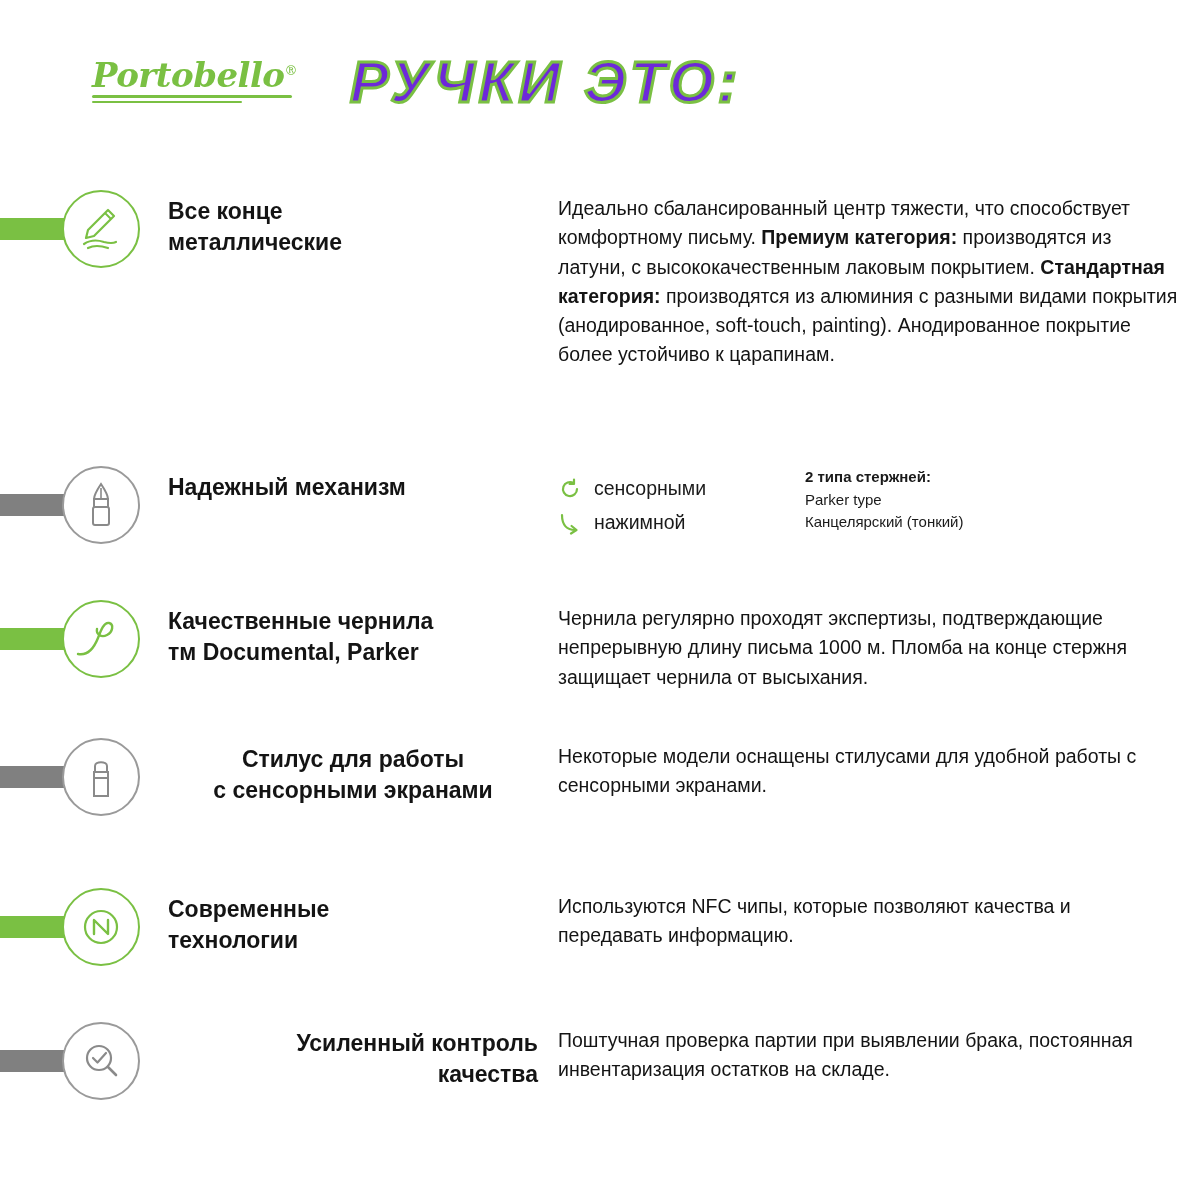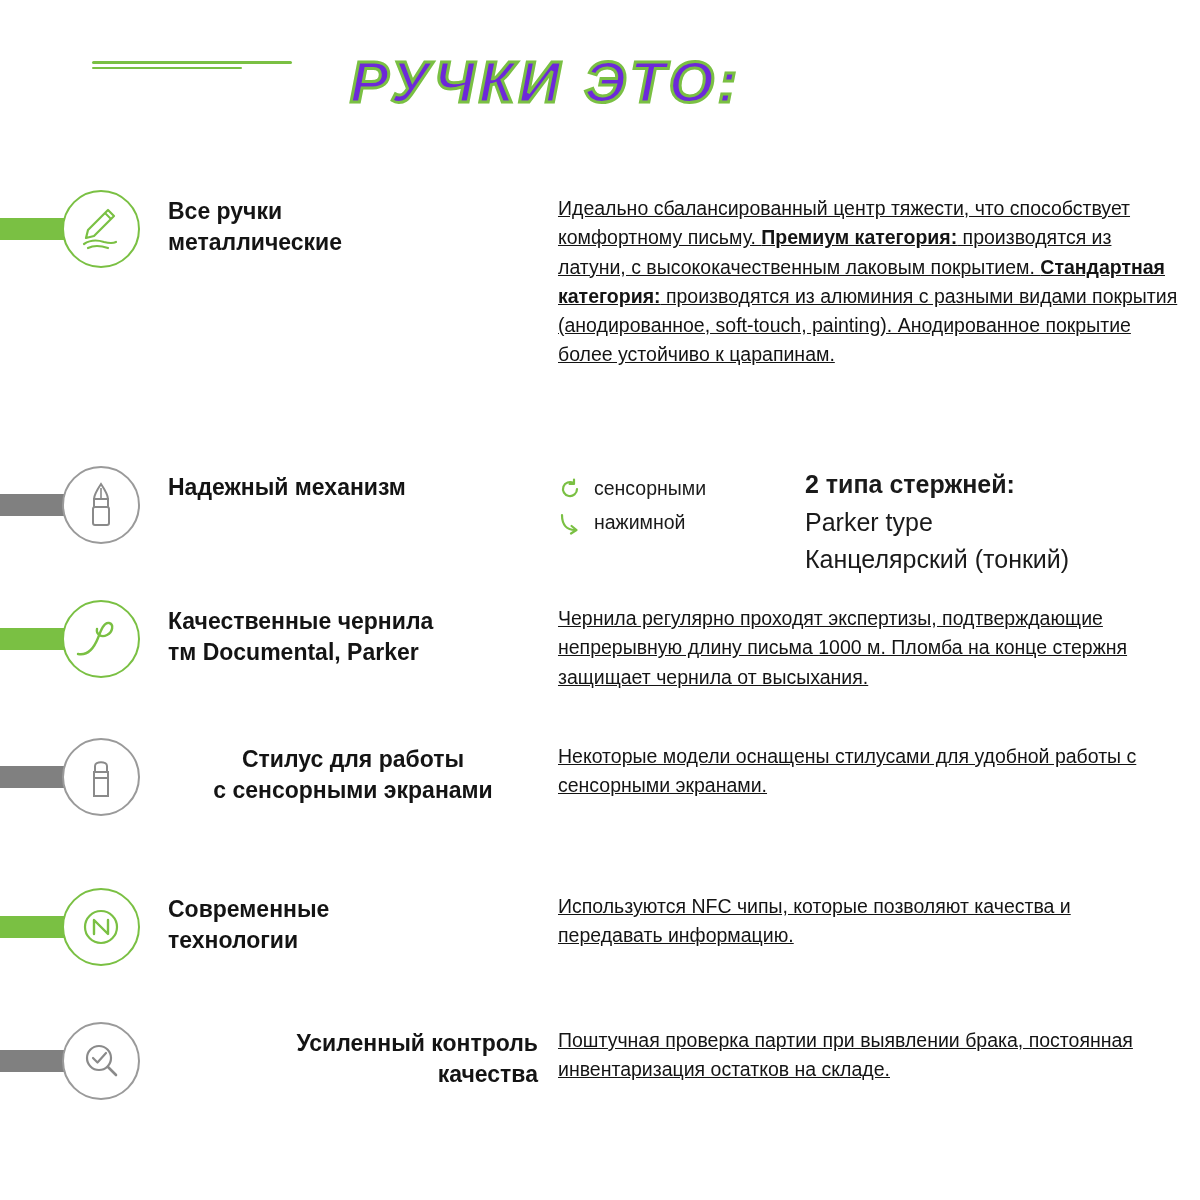--- a/index.html
+++ b/index.html
@@ -117,21 +117,20 @@
     color: #141414;
   }
   .desc {
     position: absolute;
     left: 558px;
     top: 4px;
     width: 620px;
     font-size: 19.5px;
     line-height: 1.5;
     color: #141414;
-    text-decoration: underline;
   }
   .desc b { font-weight: bold; }
 
   
   .mech-left {
     position: absolute;
     left: 558px;
     top: 6px;
     width: 230px;
     font-size: 19.5px;
@@ -142,49 +141,50 @@
     align-items: center;
     gap: 12px;
     height: 34px;
   }
   .mech-ic { width: 24px; height: 24px; }
   .mech-right {
     position: absolute;
     left: 805px;
     top: 0px;
     width: 380px;
-    font-size: 25px;
+    font-size: 15px;
     line-height: 1.5;
   }
   .mech-right .hd { font-weight: bold; }
 </style>
 </head>
 <body>
 
 <div class="page">
 
   <div class="header">
     <div class="logo">
+      <div class="logo-text"><span>Portobello</span><span class="logo-reg">®</span></div>
       <div class="logo-underline"></div>
       <div class="logo-underline second"></div>
     </div>
     <div class="headline">РУЧКИ ЭТО:</div>
   </div>
 
   <div class="row" style="top:190px;">
     <div class="bar green"></div>
     <div class="circle green">
       <svg width="74" height="74" viewBox="0 0 74 74">
         <path d="M44 18 L50 24 L30 44 L22 46 L24 38 Z" fill="none" stroke="#7ac043" stroke-width="2.2" stroke-linejoin="round"></path>
         <path d="M41 21 L47 27" stroke="#7ac043" stroke-width="2"></path>
         <path d="M20 52 C26 48, 34 48, 40 50 C44 51, 48 52, 52 50" fill="none" stroke="#7ac043" stroke-width="2.2" stroke-linecap="round"></path>
         <path d="M24 56 C30 53, 38 54, 44 56" fill="none" stroke="#7ac043" stroke-width="2.2" stroke-linecap="round"></path>
       </svg>
     </div>
-    <div class="title" style="white-space:pre-line;">Все ручки
+    <div class="title" style="white-space:pre-line;">Все конце
 металлические</div>
     <div class="desc">Идеально сбалансированный центр тяжести, что способствует комфортному письму. <b>Премиум категория:</b> производятся из латуни, с высококачественным лаковым покрытием. <b>Стандартная категория:</b> производятся из алюминия с разными видами покрытия (анодированное, soft-touch, painting). Анодированное покрытие более устойчиво к царапинам.</div>
   </div>
 
   <div class="row" style="top:466px;">
     <div class="bar grey"></div>
     <div class="circle grey">
       <svg width="74" height="74" viewBox="0 0 74 74">
         <path d="M37 16 C33 22, 30 27, 30 31 L44 31 C44 27, 41 22, 37 16 Z" fill="none" stroke="#8a8a8a" stroke-width="2"></path>
         <rect x="30" y="31" width="14" height="8" fill="none" stroke="#8a8a8a" stroke-width="2"></rect>

